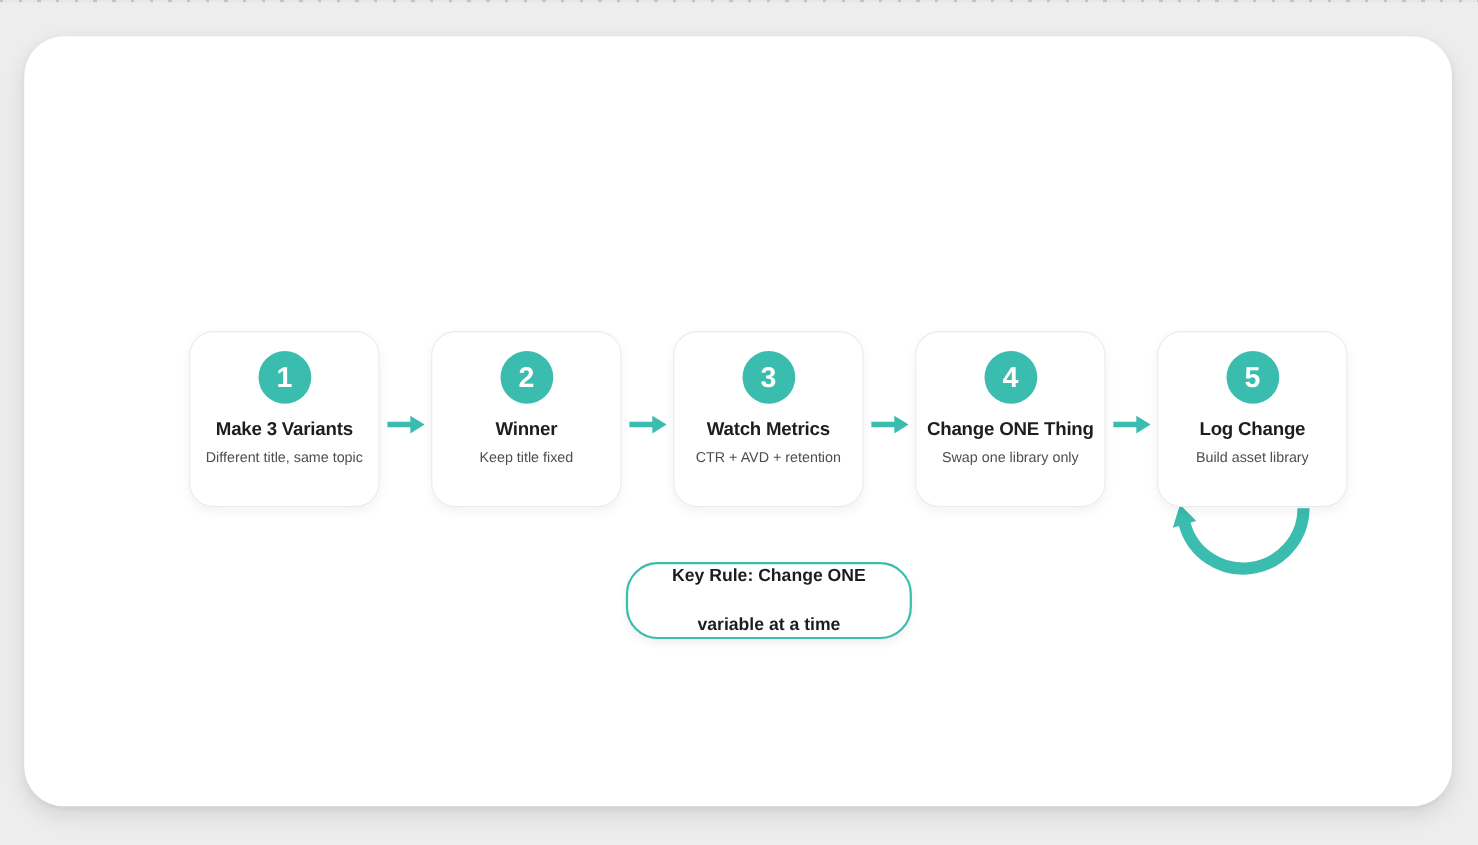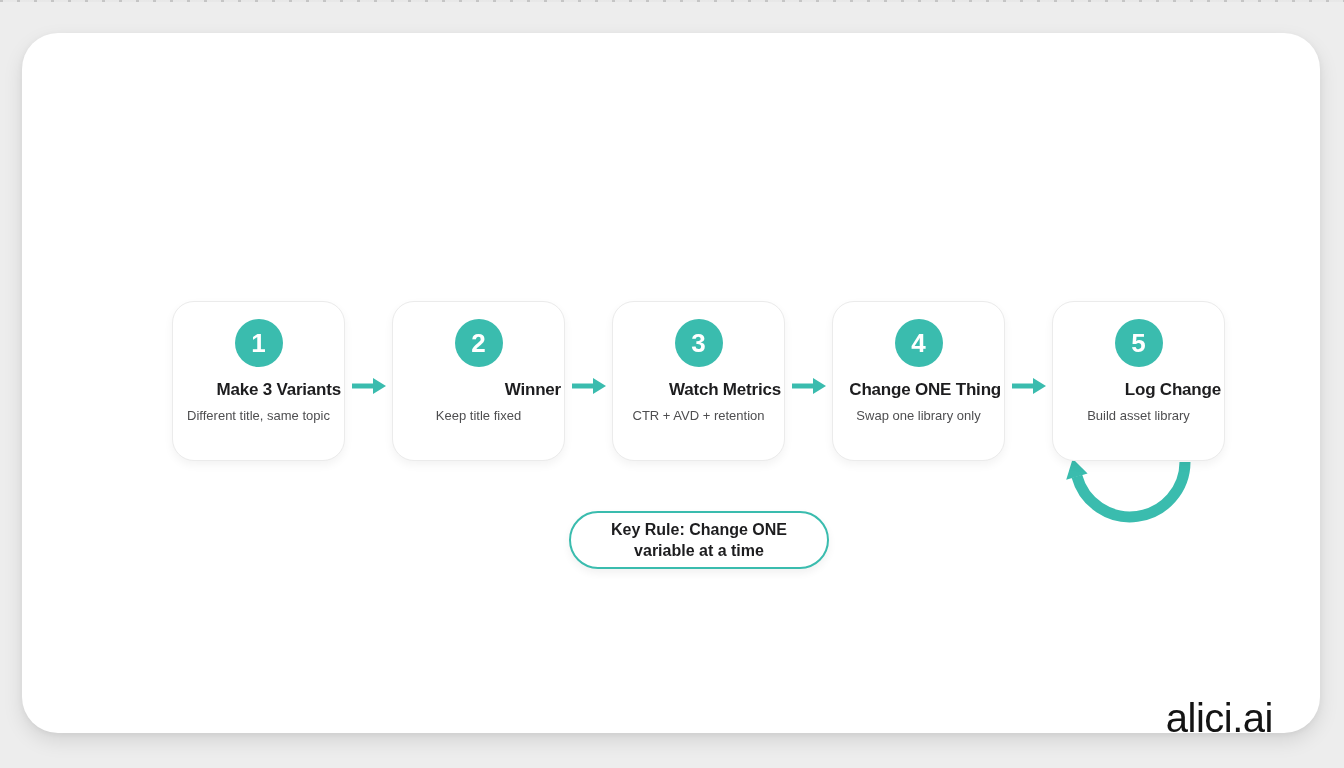--- a/index.html
+++ b/index.html
@@ -53,21 +53,20 @@
     color: #ffffff;
     font-size: 26px; font-weight: 700;
     line-height: 48px;
   }
   .step-title {
     margin-top: 13px;
     font-size: 17px; font-weight: 700;
     color: var(--title);
     letter-spacing: -0.2px;
     white-space: nowrap;
-    text-align: right;
   }
   .step-subtitle {
     margin-top: 8px;
     font-size: 13px;
     color: var(--subtitle);
     white-space: nowrap;
   }
   .flow-arrow {
     flex: 0 0 auto;
     margin-top: 76px;
@@ -77,27 +76,27 @@
   .flow-arrow .head  { fill: var(--accent); }
   .loop-arrow {
     position: absolute; left: 1040px; top: 420px;
     width: 145px; height: 85px;
     z-index: 1;
   }
   .loop-arrow .arc  { stroke: var(--accent); stroke-width: 11; fill: none; }
   .loop-arrow .head { fill: var(--accent); }
   .key-rule-pill {
     position: absolute; left: 547px; top: 478px;
-    width: 260px; height: 58px;
+    width: 260px; height: 70px;
     background: var(--card-bg);
     border: 2px solid var(--accent);
     border-radius: 29px;
     box-shadow: 0 4px 8px rgba(0,0,0,0.06);
     display: flex; flex-direction: column;
-    align-items: center; justify-content: center;
+    align-items: center; justify-content: space-between;
     text-align: center;
     font-size: 16px; font-weight: 700;
     line-height: 21px;
     color: var(--title);
     z-index: 2;
   }
   .logo {
     position: absolute; right: 47px; top: 663px;
     font-size: 40px; font-weight: 500;
     color: #141414;
@@ -168,15 +167,14 @@
   <svg class="loop-arrow" viewBox="0 0 145 85">
     <path class="arc" d="M 123 9 A 55 55 0 0 1 14.9 23.2"></path>
     <polygon class="head" points="10.7,5.7 25.6,20.6 4.2,26.8"></polygon>
   </svg>
 
   <div class="key-rule-pill">
     <div>Key Rule: Change ONE</div>
     <div>variable at a time</div>
   </div>
 
-  <div class="logo">alici.ai</div>
 
 </div>
 
 </body></html>

